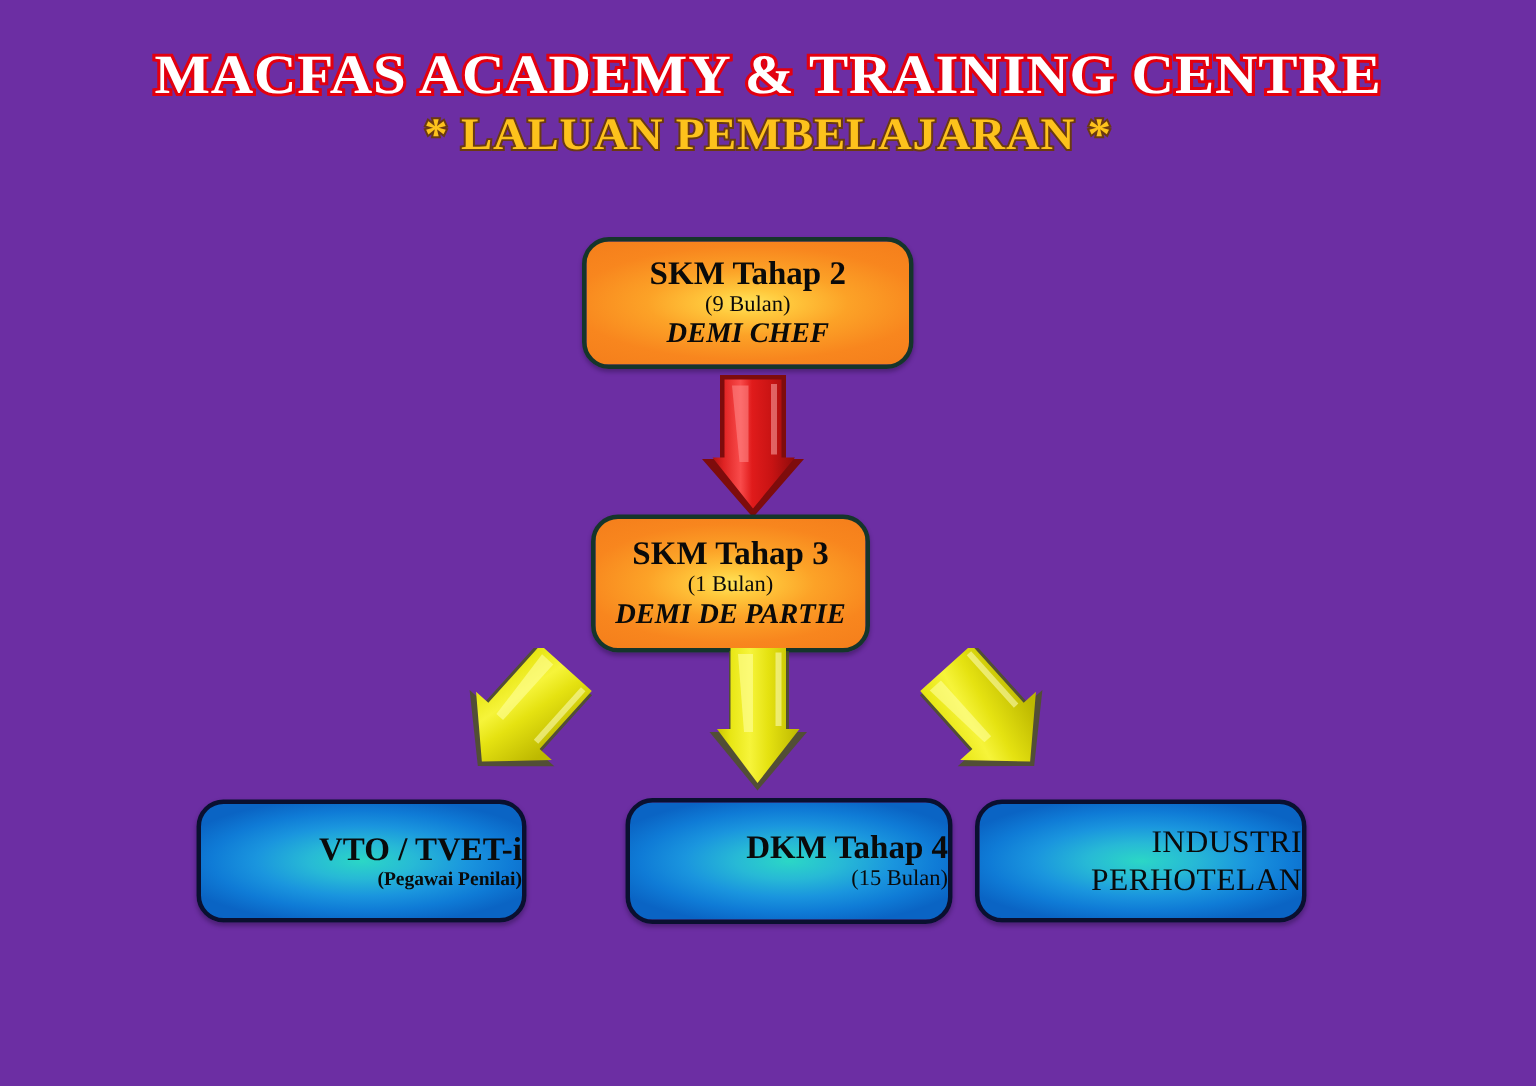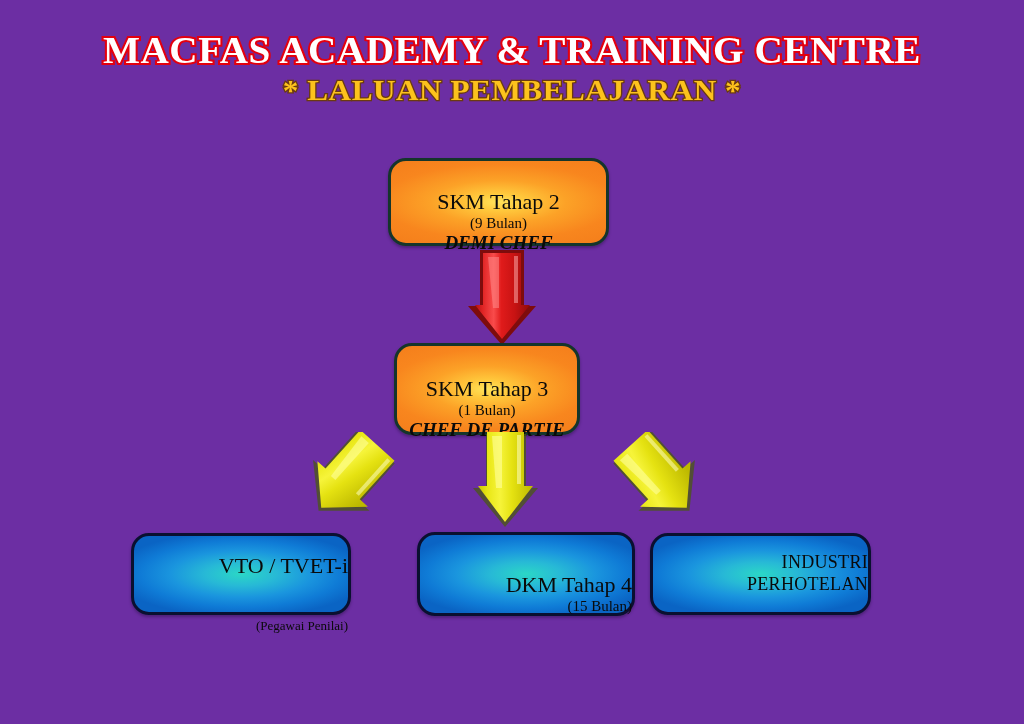--- a/index.html
+++ b/index.html
@@ -77,42 +77,41 @@
     box-shadow: 0 2px 3px rgba(20,10,40,.35);
   }
   .node.blue {
     border: 3px solid #0A1030;
     background:
       radial-gradient(ellipse 60% 56% at 50% 50%, #2BD7C6 0%, #27B9D6 28%, #1A95DE 55%, #0F7BD6 78%, #0A64C4 100%);
     box-shadow: 0 2px 3px rgba(20,10,40,.35);
     align-items: flex-end;
   }
   .line1 {
-    font-weight: normal;
+    font-weight: bold;
     font-size: 22px;
     line-height: 1.12;
     color: #0A0A0A;
-    margin-top: 40px;
   }
   .line2 {
     font-weight: normal;
     font-size: 15px;
     line-height: 1.15;
     color: #0A0A0A;
   }
   .line3 {
     font-weight: bold;
     font-style: italic;
     font-size: 19px;
     line-height: 1.12;
     color: #0A0A0A;
   }
   .line-plain {
     font-weight: normal;
-    font-size: 18px;
+    font-size: 21px;
     line-height: 1.2;
     color: #0A0A0A;
     letter-spacing: .3px;
   }
 
   
   #node-skm2      { left: 388px; top: 158px;  width: 221px; height: 88px; }
   #node-skm3      { left: 394px; top: 343px;  width: 186px; height: 92px; }
   #node-vto       { left: 131px; top: 533px;  width: 220px; height: 82px; }
   #node-dkm4      { left: 417px; top: 532px;  width: 218px; height: 84px; }
@@ -162,21 +161,21 @@
       <path d="M17 5 L55 5 L55 57 L64 57 L36 91 L9 57 L17 57 Z" fill="url(#redGrad)"></path>
 
       <path d="M22 9 L33 9 L33 60 L27 60 Z" fill="#FF8A8A" opacity="0.55"></path>
       <path d="M48 8 L52 8 L52 55 L48 55 Z" fill="#FFB3B3" opacity="0.5"></path>
     </svg>
   </div>
 
   <div class="node orange" id="node-skm3">
     <span class="line1">SKM Tahap 3</span>
     <span class="line2">(1 Bulan)</span>
-    <span class="line3">CHEF DE PARTIE</span>
+    <span class="line3">DEMI DE PARTIE</span>
   </div>
 
   <div class="arrow" id="arrow-yel-left">
     <svg viewBox="0 0 104 92" width="104" height="92" xmlns="http://www.w3.org/2000/svg">
       <defs>
         <linearGradient id="yelGradL" x1="0" y1="0" x2="1" y2="0.3">
           <stop offset="0%" stop-color="#C9C400"></stop>
           <stop offset="18%" stop-color="#E8E614"></stop>
           <stop offset="42%" stop-color="#F6F43A"></stop>
           <stop offset="62%" stop-color="#E5E211"></stop>

